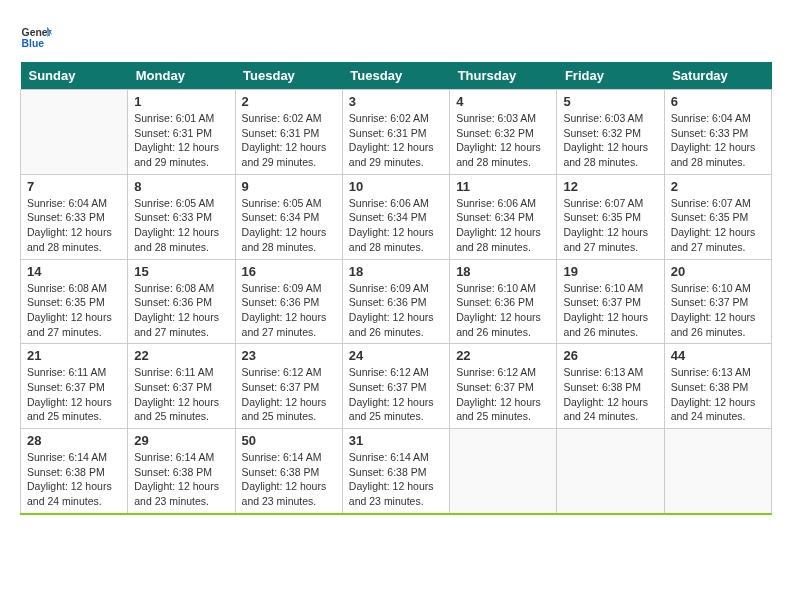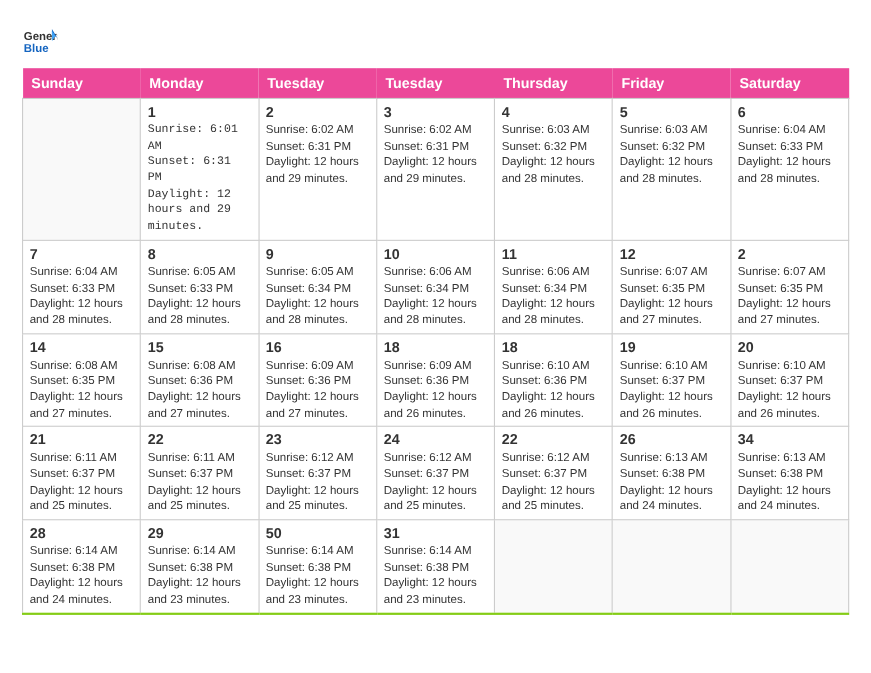--- a/index.html
+++ b/index.html
@@ -36,21 +36,21 @@
     .subtitle {
       font-size: 15px;
       color: #555;
     }
     table {
       width: 100%;
       border-collapse: collapse;
       font-size: 11px;
     }
     .day-header {
-      background-color: #ec4899;
+      background-color: #0f766e;
       color: #fff;
       text-align: left;
       padding: 6px 8px;
       font-size: 13px;
       font-weight: bold;
     }
     td {
       border: 1px solid #ccc;
       vertical-align: top;
       padding: 4px 6px;
@@ -103,21 +103,21 @@
         <th class="day-header">Thursday</th>
         <th class="day-header">Friday</th>
         <th class="day-header">Saturday</th>
       </tr>
   </thead>
   <tbody id="calendar-body">
       <tr>
         <td class="empty-cell"></td>
         <td>
           <div class="date-num">1</div>
-          <div class="cell-info" style="white-space: pre-line; font-family: Liberation Mono, monospace;">Sunrise: 6:01 AM
+          <div class="cell-info" style="white-space: pre-line;">Sunrise: 6:01 AM
 Sunset: 6:31 PM
 Daylight: 12 hours and 29 minutes.</div>
         </td>
         <td>
           <div class="date-num">2</div>
           <div class="cell-info" style="white-space: pre-line;">Sunrise: 6:02 AM
 Sunset: 6:31 PM
 Daylight: 12 hours and 29 minutes.</div>
         </td>
         <td>
@@ -264,21 +264,21 @@
 Sunset: 6:37 PM
 Daylight: 12 hours and 25 minutes.</div>
         </td>
         <td>
           <div class="date-num">26</div>
           <div class="cell-info" style="white-space: pre-line;">Sunrise: 6:13 AM
 Sunset: 6:38 PM
 Daylight: 12 hours and 24 minutes.</div>
         </td>
         <td>
-          <div class="date-num">34</div>
+          <div class="date-num">44</div>
           <div class="cell-info" style="white-space: pre-line;">Sunrise: 6:13 AM
 Sunset: 6:38 PM
 Daylight: 12 hours and 24 minutes.</div>
         </td>
       </tr>
       <tr>
         <td>
           <div class="date-num">28</div>
           <div class="cell-info" style="white-space: pre-line;">Sunrise: 6:14 AM
 Sunset: 6:38 PM

